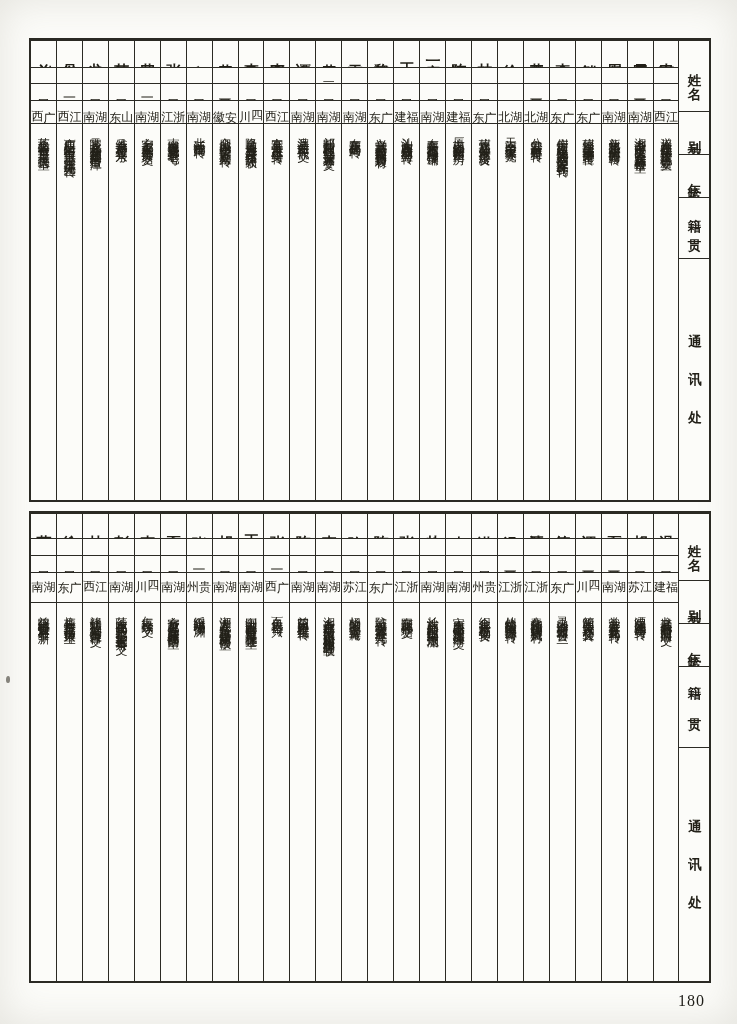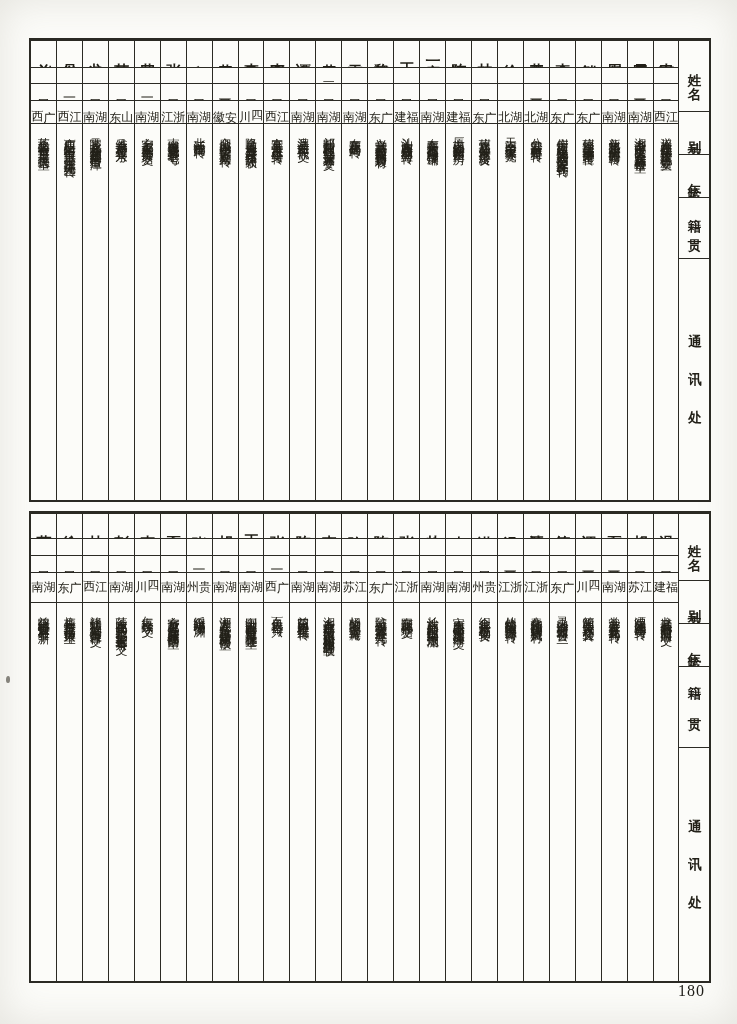--- a/index.html
+++ b/index.html
@@ -64,21 +64,21 @@
   
   .col.header .vtext{font-weight:700;font-size:13.5px;}
   .col.header .c-name .vtext{letter-spacing:14px;}
   .col.header .c-alias .vtext,
   .col.header .c-age .vtext{letter-spacing:4px;}
   .t-top .col.header .c-origin .vtext{letter-spacing:20px;}
   .t-bot .col.header .c-origin .vtext{letter-spacing:32px;}
   .col.header .c-addr{align-items:center;}
   .col.header .c-addr .vtext{height:auto;margin-top:0;letter-spacing:38px;}
   .page-number{
-    position:absolute;right:32px;bottom:24px;
+    position:absolute;right:32px;bottom:14px;
     font-size:16px;letter-spacing:1px;color:#1e1d18;
   }
   .speck{
     position:absolute;left:6px;top:676px;width:4px;height:7px;
     background:#55524a;border-radius:60% 40% 50% 50%;opacity:.7;
   }
 </style>
 </head>
 <body>
 

